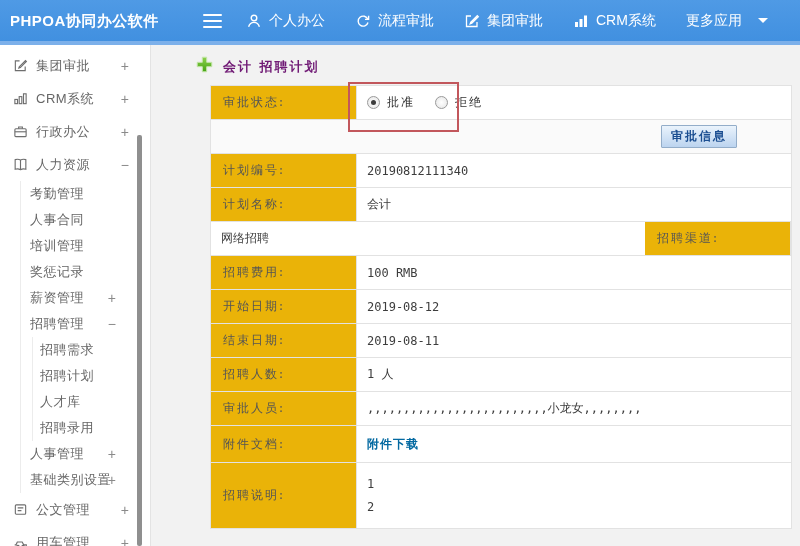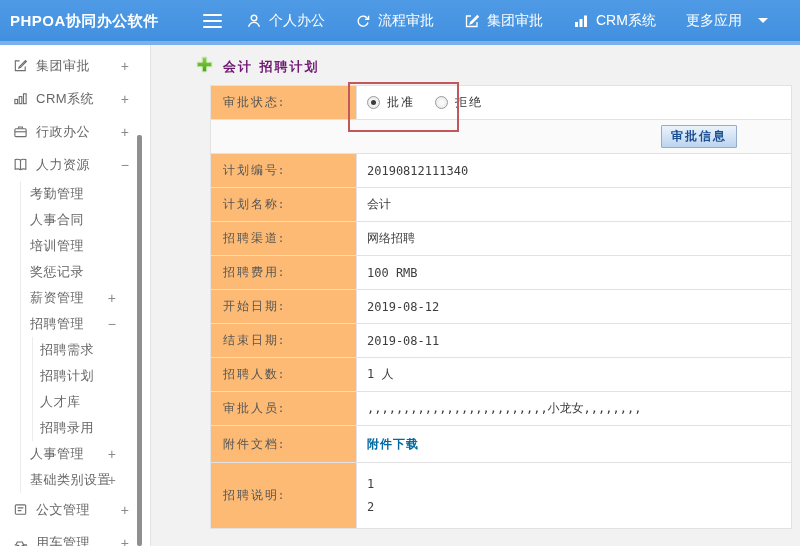--- a/index.html
+++ b/index.html
@@ -42,21 +42,21 @@
 
   
   .content { position:absolute; left:151px; top:45px; width:649px; height:501px; background:#f2f2f2; }
   .breadcrumb { position:absolute; left:45px; top:11px; display:flex; align-items:center; gap:10px; }
   .crumb-title { font-size:13px; font-weight:bold; color:#701a75; letter-spacing:2px;
                  font-family:"DejaVu Serif", serif; }
 
   .detail-table { position:absolute; left:59px; top:40px; width:580px;
                   border:1px solid #e2e2e2; border-bottom:none; background:#fff; }
   .t-row { display:flex; border-bottom:1px solid #e2e2e2; height:33px; background:#fff; }
-  .cell.label { width:146px; min-width:146px; background:#fdba74; border-right:1px solid #e2e2e2;
+  .cell.label { width:146px; min-width:146px; background:#eab308; border-right:1px solid #e2e2e2;
                 display:flex; align-items:center; padding-left:12px; box-sizing:border-box;
                 font-size:12px; color:#555; letter-spacing:2px; font-family:"DejaVu Serif", serif; }
   .cell.value { flex:1; display:flex; align-items:center; padding-left:10px;
                 font-size:12px; color:#3d3d3d; font-family:"DejaVu Sans Mono", monospace; }
   .row-attach { height:36px; }
   .row-desc { height:65px; }
   .row-desc .cell.value { flex-direction:column; align-items:flex-start; justify-content:center; gap:9px; }
 
   .btn-row { height:33px; background:#fafafa; display:flex; justify-content:flex-end;
              align-items:center; padding-right:54px; }
@@ -281,22 +281,22 @@
 
     <div class="t-row">
       <div class="cell label">计划编号:</div>
       <div class="cell value">20190812111340</div>
     </div>
     <div class="t-row">
       <div class="cell label">计划名称:</div>
       <div class="cell value">会计</div>
     </div>
     <div class="t-row">
+      <div class="cell value">网络招聘</div>
       <div class="cell label">招聘渠道:</div>
-      <div class="cell value">网络招聘</div>
     </div>
     <div class="t-row">
       <div class="cell label">招聘费用:</div>
       <div class="cell value">100 RMB</div>
     </div>
     <div class="t-row">
       <div class="cell label">开始日期:</div>
       <div class="cell value">2019-08-12</div>
     </div>
     <div class="t-row">

